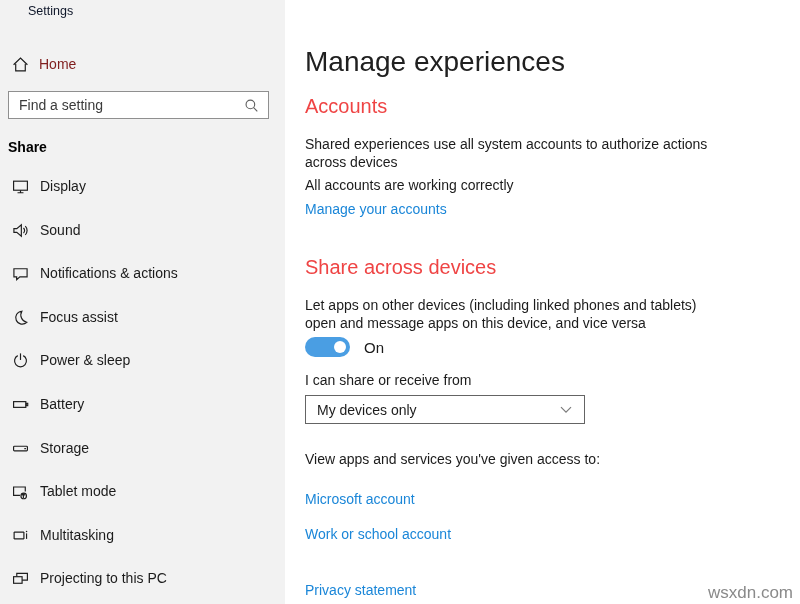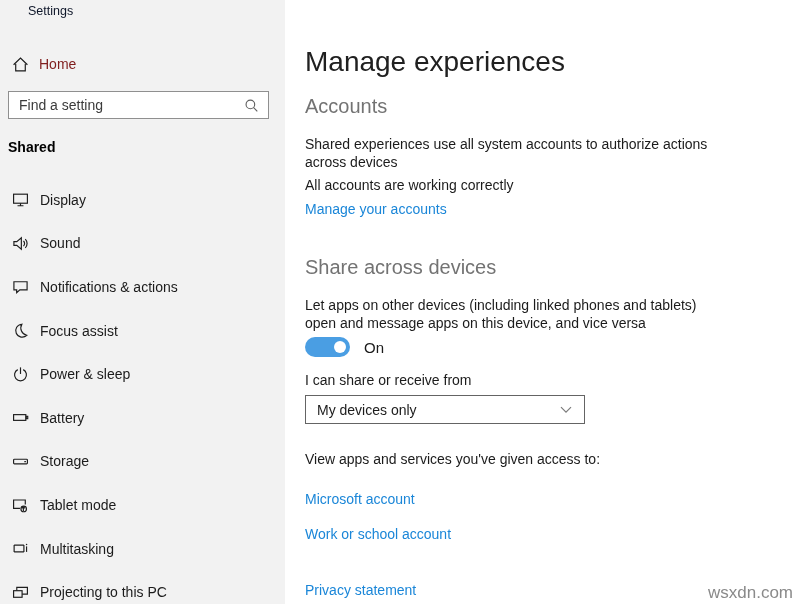--- a/index.html
+++ b/index.html
@@ -73,21 +73,21 @@
     color: #000;
   }
 
   .nav-list {
     position: absolute;
     left: 0; top: 178px;
     width: 285px;
   }
   .nav-item {
     height: 43.6px;
-    display: flex; align-items: center;
+    display: flex; align-items: flex-start;
     padding-left: 12px;
     cursor: default;
   }
   .nav-item .icon {
     width: 17px; height: 17px;
     display: inline-flex;
     color: #1f1f1f;
     flex: none;
   }
   .nav-item .label { margin-left: 11px; font-size: 14px; color: #1b1b1b; }
@@ -106,21 +106,21 @@
   .page-title {
     top: 44px;
     font-size: 28px;
     font-weight: 300;
     color: #202020;
     line-height: 36px;
   }
   .sec-heading {
     font-size: 20px;
     font-weight: 400;
-    color: #737373;
+    color: #ef4444;
     line-height: 26px;
   }
   .h-accounts { top: 93px; }
   .h-share { top: 254px; }
 
   .para {
     font-size: 14px;
     line-height: 17.5px;
     color: #1b1b1b;
     max-width: 404px;
@@ -208,21 +208,21 @@
     <div class="search-box">
       <input type="text" placeholder="Find a setting" style="">
       <span class="icon">
         <svg viewBox="0 0 16 16" fill="none" stroke="currentColor" stroke-width="1.2">
           <circle cx="6.8" cy="6.8" r="4.6"></circle>
             <path d="M10.3 10.3 L14.2 14.2"></path>
         </svg>
       </span>
     </div>
 
-    <div class="section-label">Shared</div>
+    <div class="section-label">Share</div>
 
     <div class="nav-list">
 
       <div class="nav-item">
         <span class="icon">
           <svg viewBox="0 0 16 16" fill="none" stroke="currentColor" stroke-width="1.1">
             <rect x="1.5" y="3" width="13" height="8.5"></rect>
               <path d="M8 11.5v2M5.2 13.9h5.6"></path>
           </svg>
         </span>

